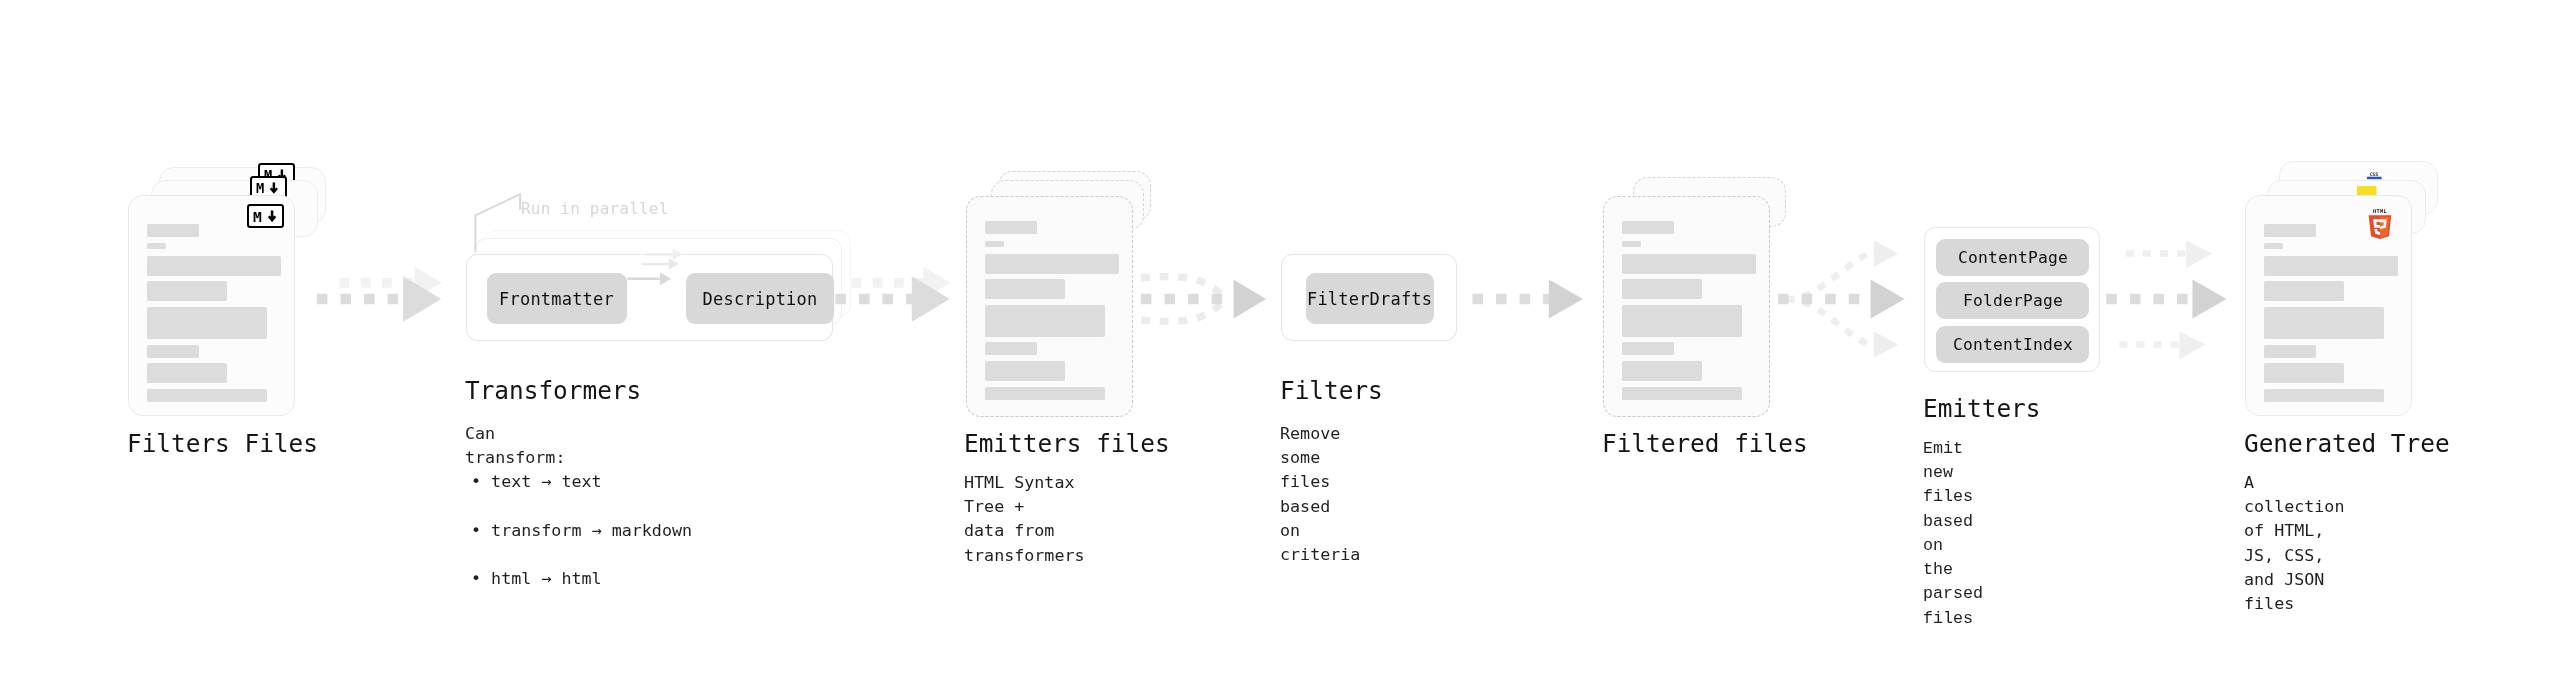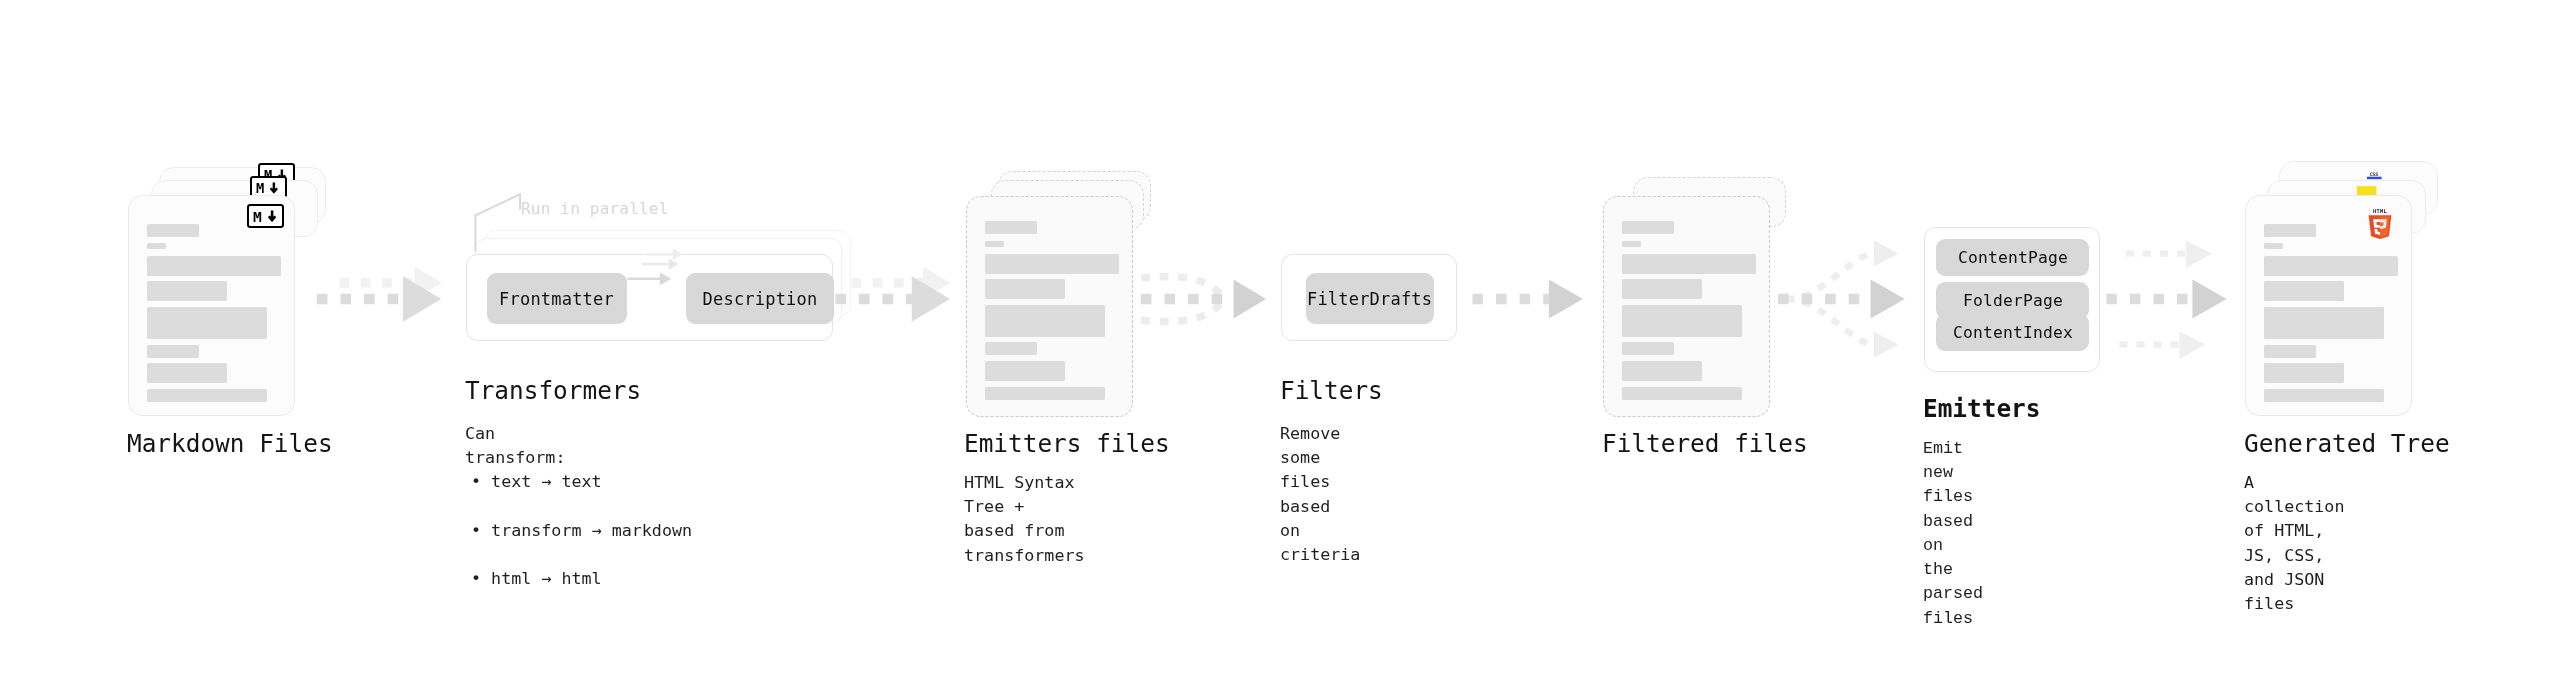--- a/index.html
+++ b/index.html
@@ -165,21 +165,21 @@
       <div class="skel" style="left:18px;top:28.4px;width:52px;height:13px;"></div>
       <div class="skel" style="left:18px;top:47px;width:18.7px;height:5.7px;"></div>
       <div class="skel" style="left:18px;top:60px;width:134px;height:19.5px;"></div>
       <div class="skel" style="left:18px;top:85px;width:80px;height:20.3px;"></div>
       <div class="skel" style="left:18px;top:111px;width:120px;height:32px;"></div>
       <div class="skel" style="left:18px;top:149px;width:52px;height:13px;"></div>
       <div class="skel" style="left:18px;top:167px;width:80px;height:20.3px;"></div>
       <div class="skel" style="left:18px;top:193px;width:120px;height:13px;"></div>
     </div>
 
-    <div class="stage-title" style="left:127px;top:432px;">Markdown Files</div>
+    <div class="stage-title" style="left:127px;top:432px;">Filters Files</div>
   </div>
 
   <div class="abs">
 
     <div class="proc-box l2" style="left:484px;top:230px;width:367px;height:87px;">
       <div class="pill l2" style="left:21px;top:14.6px;width:124px;height:49px;">&nbsp;</div>
       <div class="pill l2" style="left:198px;top:14.6px;width:148px;height:49px;">&nbsp;</div>
     </div>
 
     <div class="proc-box l1" style="left:475px;top:238px;width:367px;height:87px;">
@@ -216,21 +216,21 @@
       <div class="skel" style="left:18px;top:57px;width:134px;height:19.5px;"></div>
       <div class="skel" style="left:18px;top:82px;width:80px;height:20.3px;"></div>
       <div class="skel" style="left:18px;top:108px;width:120px;height:32px;"></div>
       <div class="skel" style="left:18px;top:145px;width:52px;height:13px;"></div>
       <div class="skel" style="left:18px;top:164px;width:80px;height:20.3px;"></div>
       <div class="skel" style="left:18px;top:190px;width:120px;height:13px;"></div>
     </div>
 
     <div class="stage-title" style="left:964px;top:432px;">Emitters files</div>
     <div class="stage-desc" style="left:964px;top:470px;">HTML Syntax Tree +
-based from transformers</div>
+data from transformers</div>
   </div>
 
   <div class="abs">
 
     <div class="proc-box" style="left:1281px;top:254px;width:176px;height:87px;">
       <div class="pill" style="left:23.6px;top:18px;width:128px;height:51px;">FilterDrafts</div>
     </div>
 
     <div class="stage-title" style="left:1280px;top:379px;">Filters</div>
     <div class="stage-desc" style="left:1280px;top:421px;">Remove some files based
@@ -253,24 +253,24 @@
     </div>
 
     <div class="stage-title" style="left:1602px;top:432px;">Filtered files</div>
   </div>
 
   <div class="abs">
 
     <div class="proc-box" style="left:1924px;top:227px;width:176px;height:145px;">
       <div class="pill" style="left:11.4px;top:11.4px;width:153px;height:37px;font-size:16.3px;">ContentPage</div>
       <div class="pill" style="left:11.4px;top:54px;width:153px;height:37px;font-size:16.3px;">FolderPage</div>
-      <div class="pill" style="left:11.4px;top:86px;width:153px;height:37px;font-size:16.3px;">ContentIndex</div>
-    </div>
-
-    <div class="stage-title" style="left:1923px;top:397px;font-weight:bold;">Emitters</div>
+      <div class="pill" style="left:11.4px;top:98px;width:153px;height:37px;font-size:16.3px;">ContentIndex</div>
+    </div>
+
+    <div class="stage-title" style="left:1923px;top:397px;">Emitters</div>
     <div class="stage-desc" style="left:1923px;top:437px;font-family:Liberation Mono, monospace;">Emit new files based on
 the parsed files</div>
   </div>
 
   <div class="abs">
 
     <div class="card ghost" style="left:2279px;top:161px;width:159px;height:54px;">
       <div class="css3-badge" style="left:87px;top:5.7px;">
         <svg width="14.6" height="10.6" viewBox="0 0 18 13" aria-hidden="true">
           <rect x="0" y="9.5" width="18" height="3" fill="#264de4"></rect>

